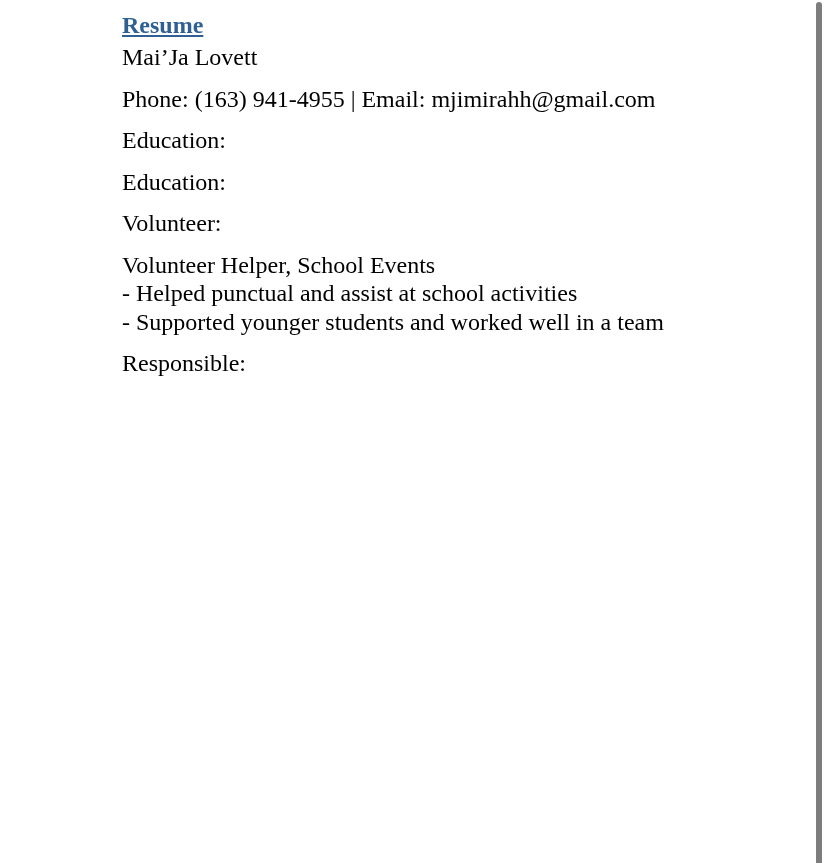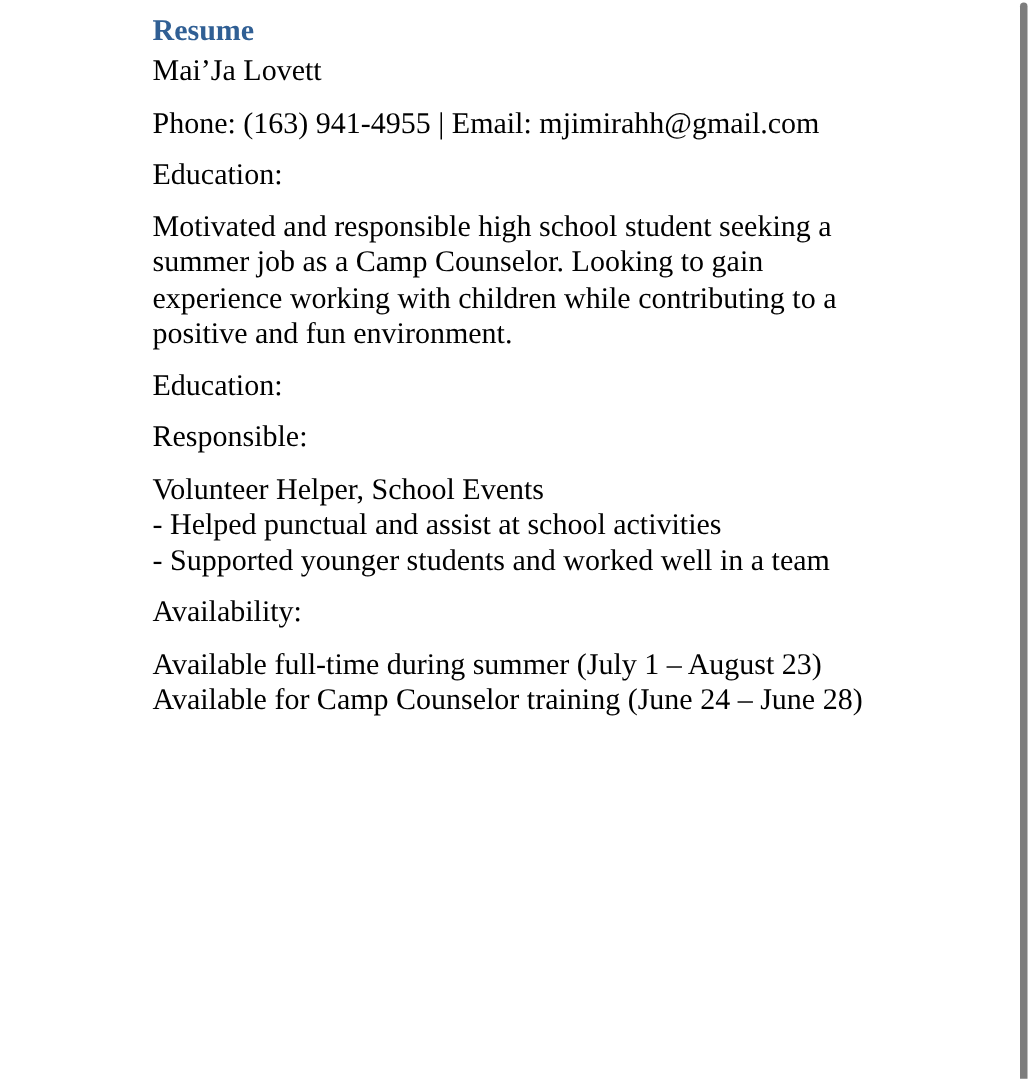--- a/index.html
+++ b/index.html
@@ -18,20 +18,21 @@
   .page {
     box-sizing: border-box;
     padding: 10px 0 0 122px;
     width: 790px;
   }
   .doc-title {
     margin: 0 0 3px 0;
     font-size: 24px;
     line-height: 30px;
     font-weight: bold;
+    text-decoration: underline;
   }
   .para {
     margin: 0 0 13px 0;
     font-size: 24px;
     line-height: 28.5px;
     white-space: pre-line;
     max-width: 645px;
   }
   .scrollbar-thumb {
     position: absolute;
@@ -48,36 +49,30 @@
 <div class="page">
 
   <h1 class="doc-title" style="color: rgb(48, 95, 148);">Resume</h1>
 
   <p class="para">Mai’Ja Lovett</p>
 
   <p class="para">Phone: (163) 941-4955 | Email: mjimirahh@gmail.com</p>
 
   <p class="para">Education:</p>
 
-  <p class="para">Motivated and responsible high school student seeking a
-summer job as a Camp Counselor. Looking to gain
-experience working with children while contributing to a
-positive and fun environment.</p>
 
   <p class="para">Education:</p>
 
 
-  <p class="para">Responsible:</p>
+  <p class="para">Volunteer:</p>
 
   <p class="para">Volunteer Helper, School Events
 - Helped punctual and assist at school activities
 - Supported younger students and worked well in a team</p>
 
 
 
-  <p class="para">Availability:</p>
+  <p class="para">Responsible:</p>
 
-  <p class="para">Available full-time during summer (July 1 – August 23)
-Available for Camp Counselor training (June 24 – June 28)</p>
 
 </div>
 
 <div class="scrollbar-thumb" style="background-color: rgb(125, 125, 125);"></div>
 
 </body></html>

